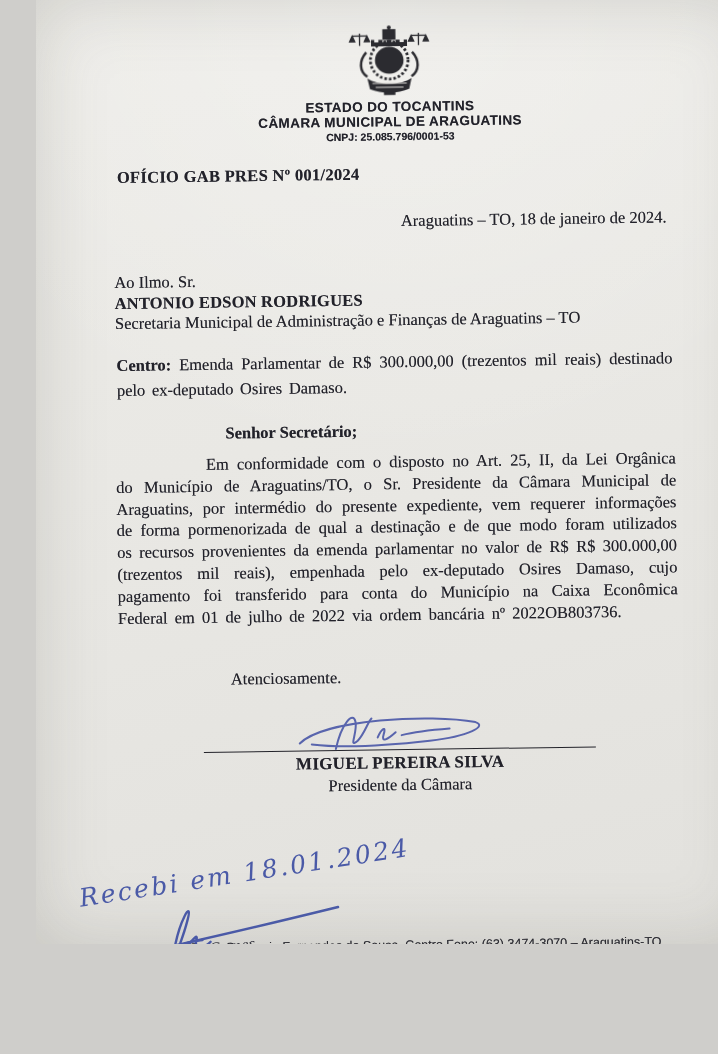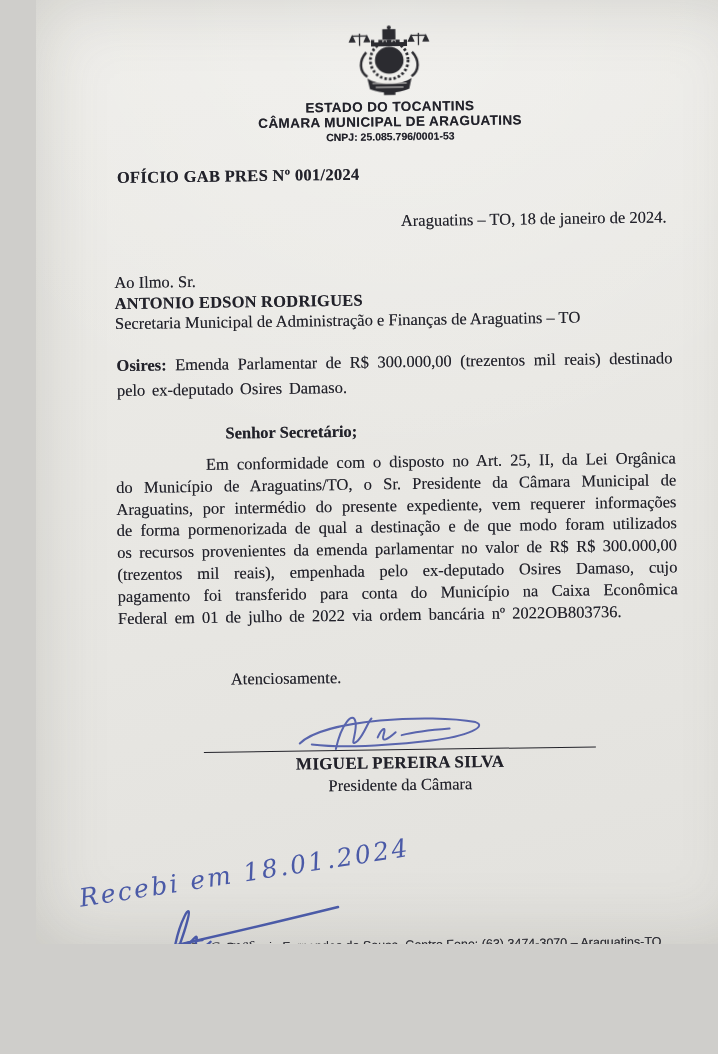--- a/index.html
+++ b/index.html
@@ -105,21 +105,21 @@
 
     <div class="abs reference ink">OFÍCIO GAB PRES Nº 001/2024</div>
     <div class="abs dateline ink">Araguatins – TO, 18 de janeiro de 2024.</div>
 
     <div class="abs addressee">
       <div class="ink">Ao Ilmo. Sr.</div>
       <div class="name ink">ANTONIO EDSON RODRIGUES</div>
       <div class="ink">Secretaria Municipal de Administração e Finanças de Araguatins – TO</div>
     </div>
 
-    <p class="abs subject"><strong class="ink">Osires:</strong> <span class="ink">Emenda Parlamentar de R$ 300.000,00 (trezentos mil reais) destinado pelo ex-deputado Osires Damaso.</span></p>
+    <p class="abs subject"><strong class="ink">Centro:</strong> <span class="ink">Emenda Parlamentar de R$ 300.000,00 (trezentos mil reais) destinado pelo ex-deputado Osires Damaso.</span></p>
 
     <div class="abs greeting ink">Senhor Secretário;</div>
 
     <p class="abs body-par ink">Em conformidade com o disposto no Art. 25, II, da Lei Orgânica do Município de Araguatins/TO, o Sr. Presidente da Câmara Municipal de Araguatins, por intermédio do presente expediente, vem requerer informações de forma pormenorizada de qual a destinação e de que modo foram utilizados os recursos provenientes da emenda parlamentar no valor de R$ R$ 300.000,00 (trezentos mil reais), empenhada pelo ex-deputado Osires Damaso, cujo pagamento foi transferido para conta do Município na Caixa Econômica Federal em 01 de julho de 2022 via ordem bancária nº 2022OB803736.</p>
 
     <div class="abs closing ink">Atenciosamente.</div>
 
     <svg class="abs sig-scribble" width="210" height="50" viewBox="0 0 210 50" aria-hidden="true">
       <g fill="none" stroke="#4a57a8" stroke-width="2" stroke-linecap="round" opacity=".9">
         <path d="M16,36 C40,12 148,8 192,17 C204,21 186,31 146,35 C106,39 58,41 28,37"></path>

